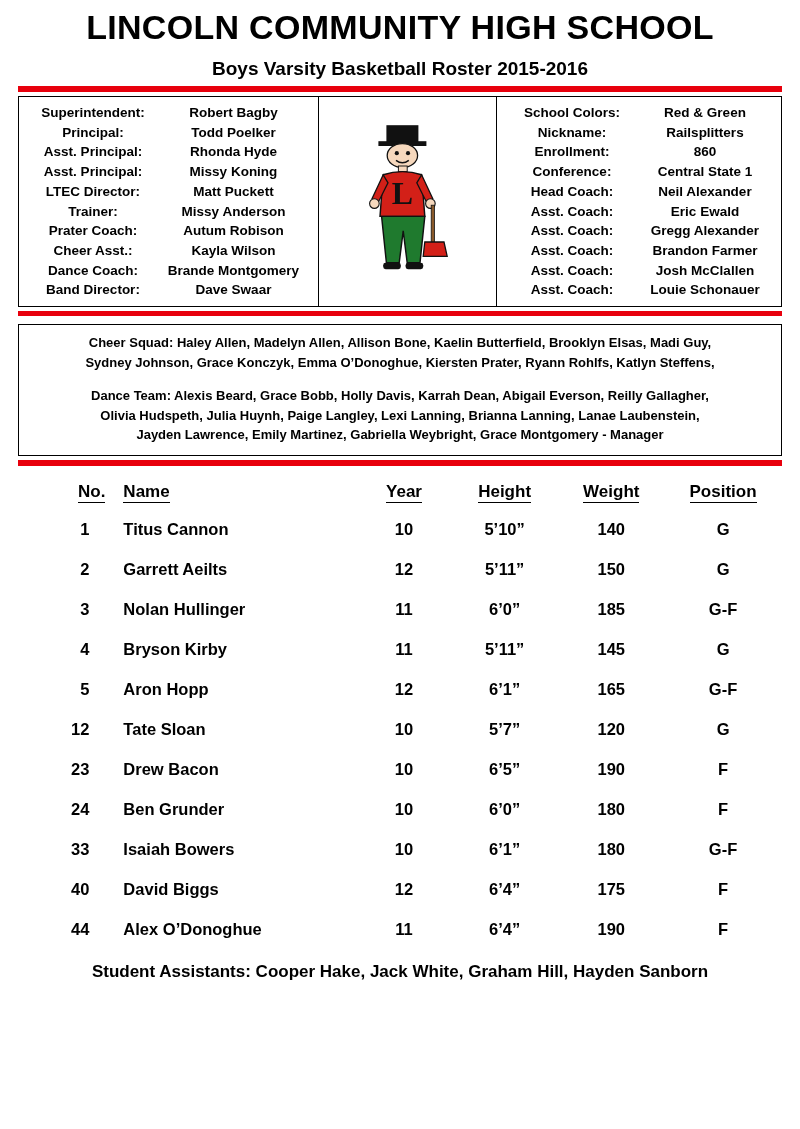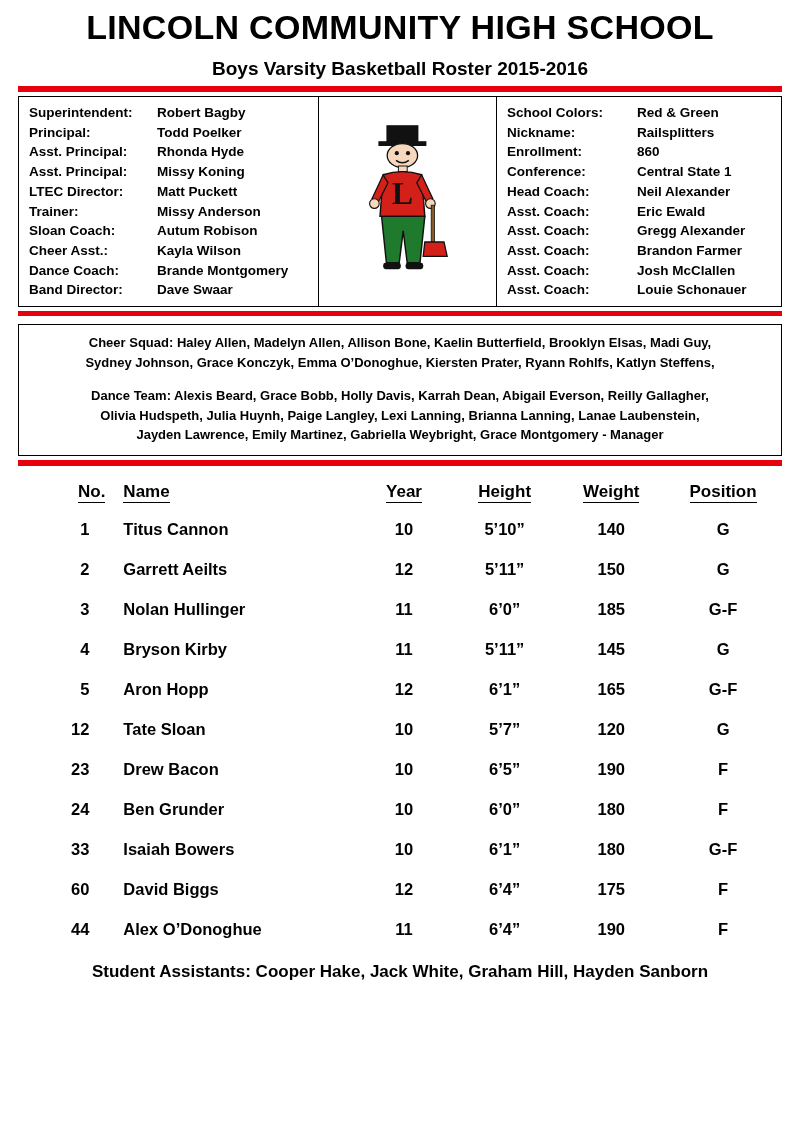--- a/index.html
+++ b/index.html
@@ -47,20 +47,21 @@
   .red-rule.thick {
     height: 6px;
   }
   
   .info-box {
     border: 1.5px solid #000;
     display: flex;
     width: 100%;
     box-sizing: border-box;
     margin-top: 4px;
+    text-align: center;
   }
   .info-col {
     box-sizing: border-box;
     padding: 6px 8px 6px 10px;
   }
   .info-col.left {
     width: 300px;
     border-right: 1.5px solid #000;
   }
   .info-col.logo {
@@ -183,21 +184,21 @@
         </div>
         <div class="info-row">
           <div class="info-label">LTEC Director:</div>
           <div class="info-value">Matt Puckett</div>
         </div>
         <div class="info-row">
           <div class="info-label">Trainer:</div>
           <div class="info-value">Missy Anderson</div>
         </div>
         <div class="info-row">
-          <div class="info-label">Sloan Coach:</div>
+          <div class="info-label">Prater Coach:</div>
           <div class="info-value">Autum Robison</div>
         </div>
         <div class="info-row">
           <div class="info-label">Cheer Asst.:</div>
           <div class="info-value">Kayla Wilson</div>
         </div>
         <div class="info-row">
           <div class="info-label">Dance Coach:</div>
           <div class="info-value">Brande Montgomery</div>
         </div>
@@ -376,21 +377,21 @@
         </tr>
         <tr>
           <td class="col-no">33</td>
           <td class="col-name">Isaiah Bowers</td>
           <td class="col-year">10</td>
           <td class="col-ht">6’1”</td>
           <td class="col-wt">180</td>
           <td class="col-pos">G-F</td>
         </tr>
         <tr>
-          <td class="col-no">60</td>
+          <td class="col-no">40</td>
           <td class="col-name">David Biggs</td>
           <td class="col-year">12</td>
           <td class="col-ht">6’4”</td>
           <td class="col-wt">175</td>
           <td class="col-pos">F</td>
         </tr>
         <tr>
           <td class="col-no">44</td>
           <td class="col-name">Alex O’Donoghue</td>
           <td class="col-year">11</td>

